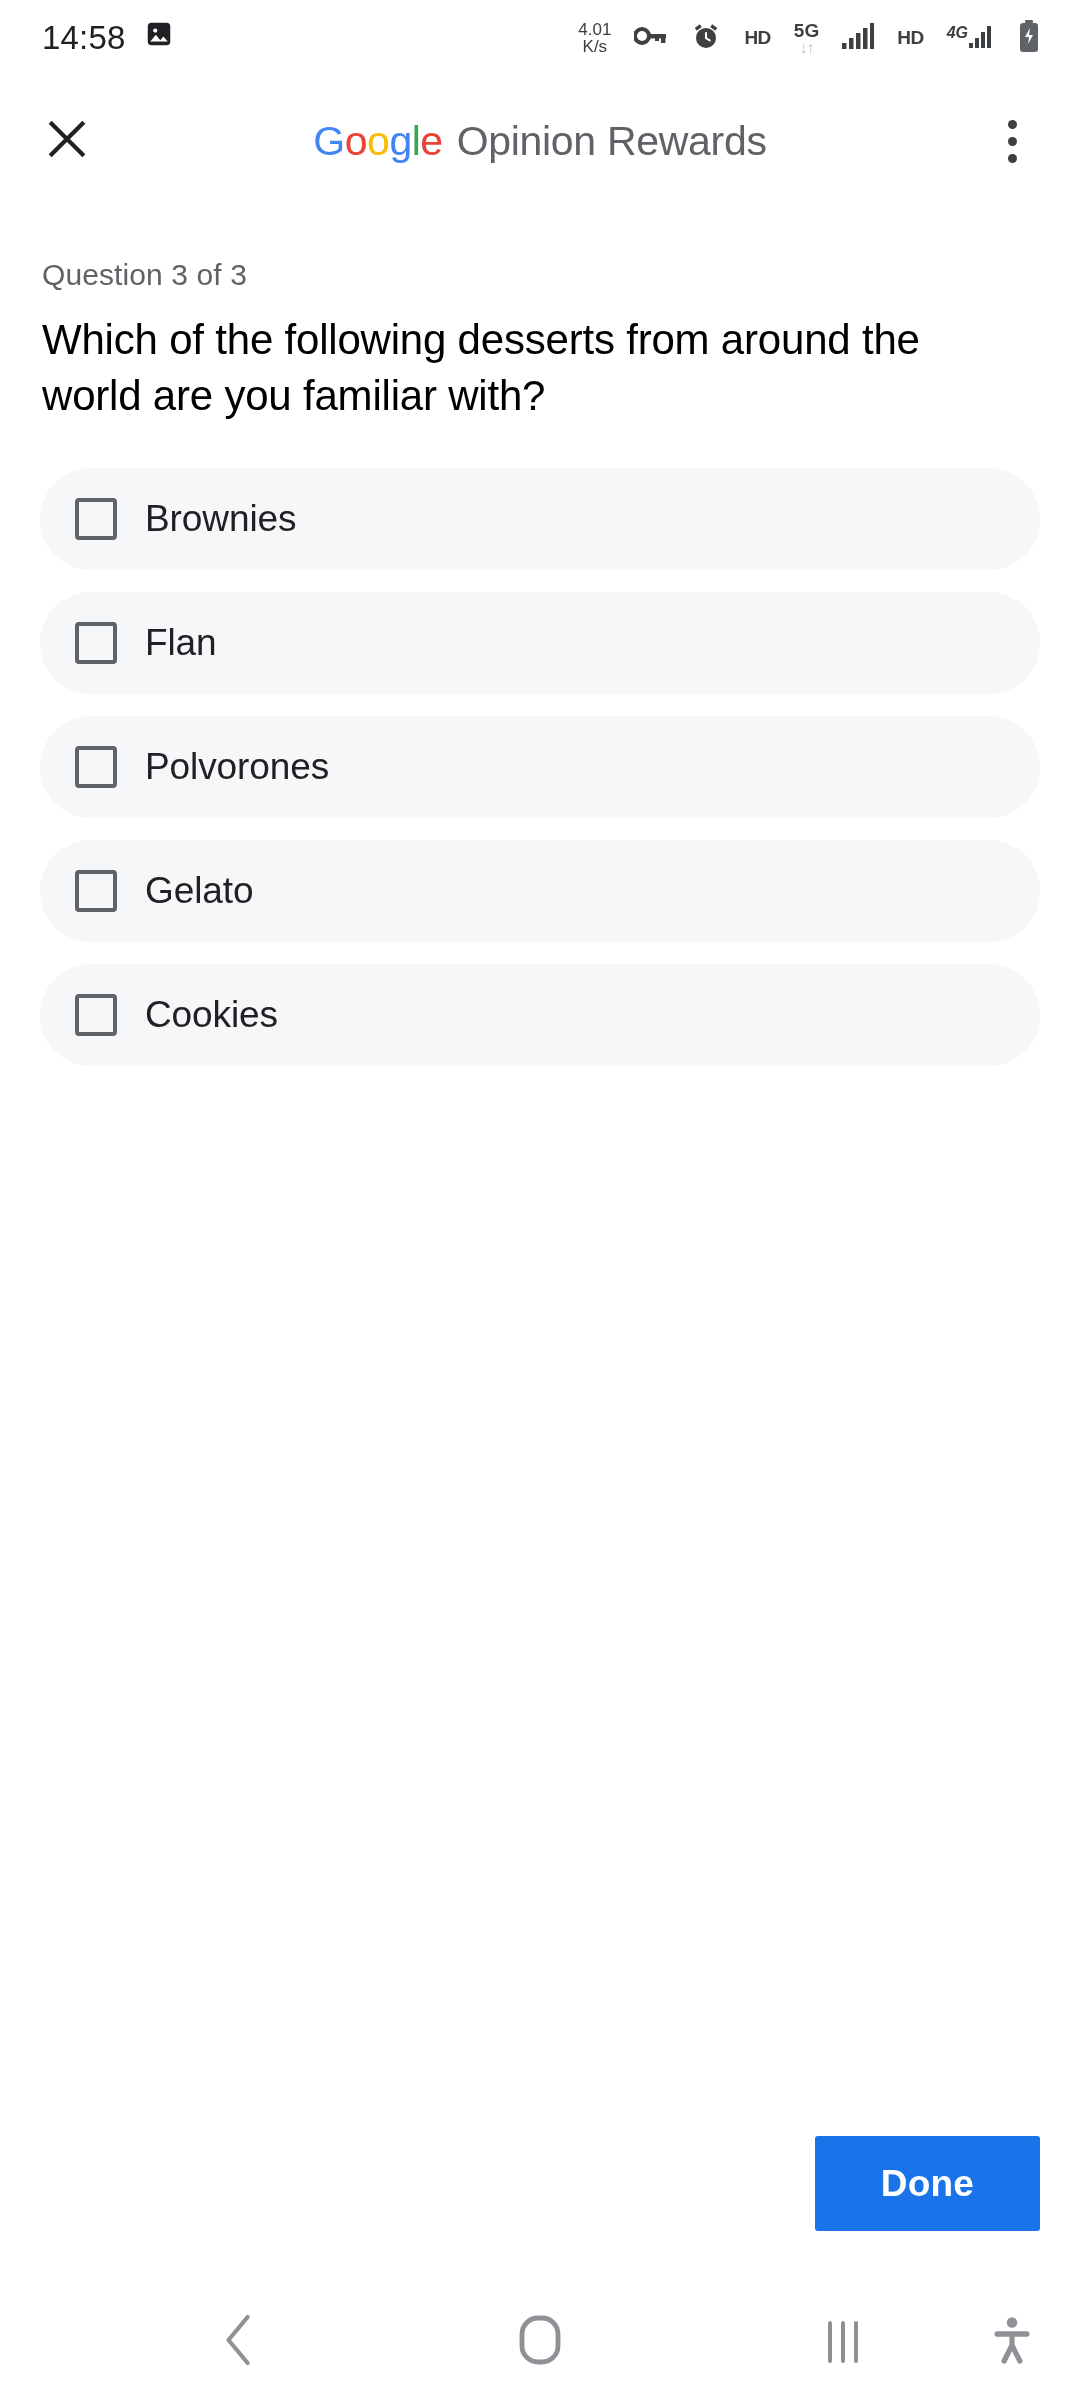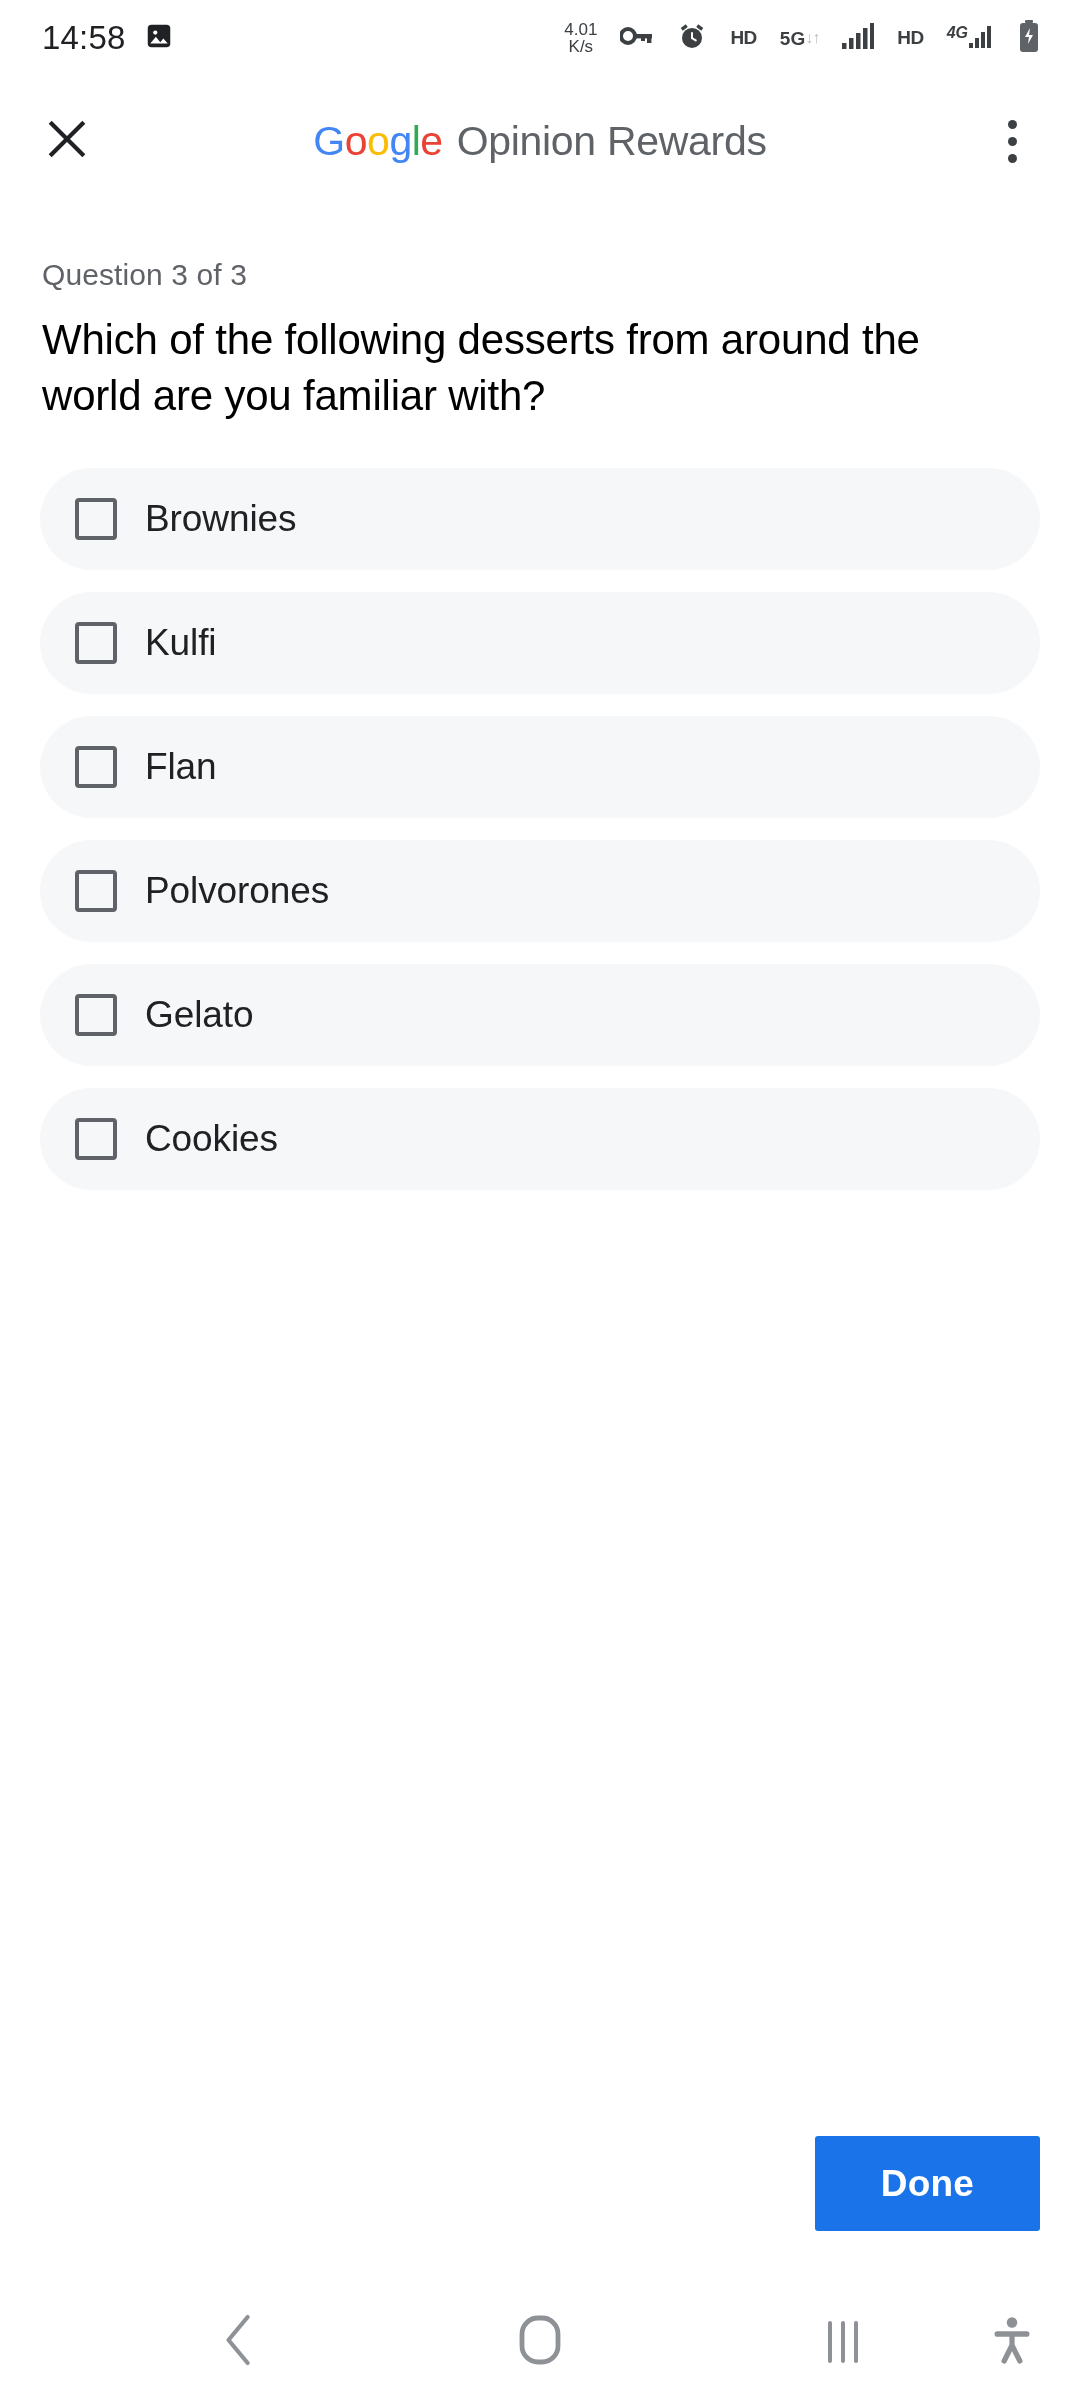--- a/index.html
+++ b/index.html
@@ -23,21 +23,20 @@
     top: 0; left: 0;
     width: 1080px;
     height: 76px;
     display: flex;
     align-items: center;
     justify-content: space-between;
     padding: 0 40px 0 42px;
   }
   .status-left {
     display: flex;
-    align-items: center;
     gap: 18px;
   }
   .status-clock {
     font-size: 33px;
     color: #202124;
     letter-spacing: 0.2px;
     font-family: "Liberation Sans", sans-serif;
   }
   .status-right {
     display: flex;
@@ -53,20 +52,21 @@
     color: #3c4043;
   }
   .hd-badge {
     font-size: 19px;
     font-weight: bold;
     color: #3c4043;
     letter-spacing: -0.5px;
   }
   .gen-stack {
     display: flex;
+    flex-direction: column;
     align-items: center;
     line-height: 1;
   }
   .gen-label {
     font-size: 19px;
     font-weight: bold;
     color: #3c4043;
   }
   .arrows {
     font-size: 16px;
@@ -350,24 +350,20 @@
   </div>
 
   <div class="content">
     <div class="q-counter">Question 3 of 3</div>
     <div class="q-text">Which of the following desserts from around the world are you familiar with?</div>
 
     <div class="options" id="options-list">
         <div class="option-row">
           <span class="checkbox"></span>
           <span class="option-label">Brownies</span>
-        </div>
-        <div class="option-row">
-          <span class="checkbox"></span>
-          <span class="option-label">Kulfi</span>
         </div>
         <div class="option-row">
           <span class="checkbox"></span>
           <span class="option-label">Flan</span>
         </div>
         <div class="option-row">
           <span class="checkbox"></span>
           <span class="option-label">Polvorones</span>
         </div>
         <div class="option-row">

